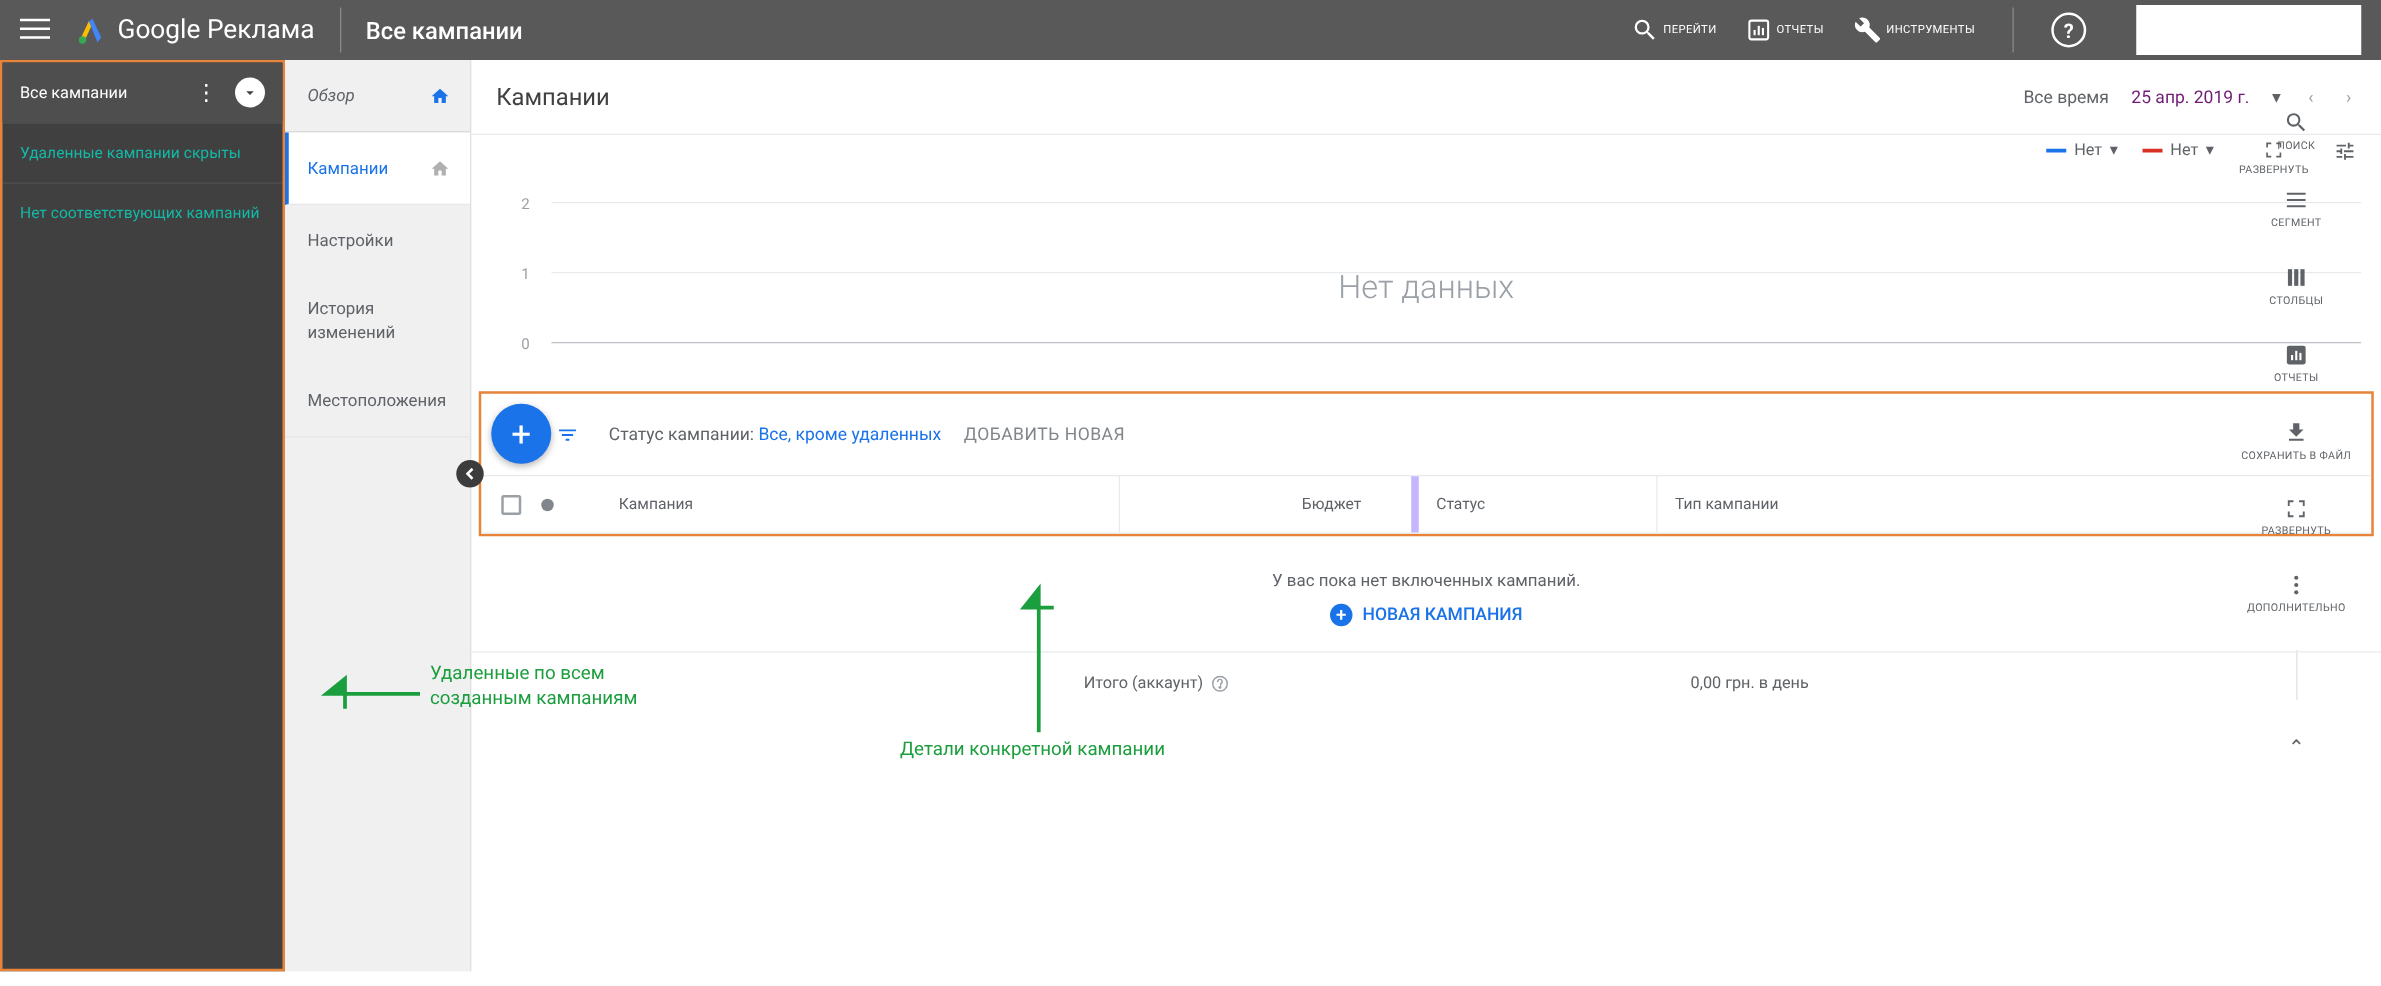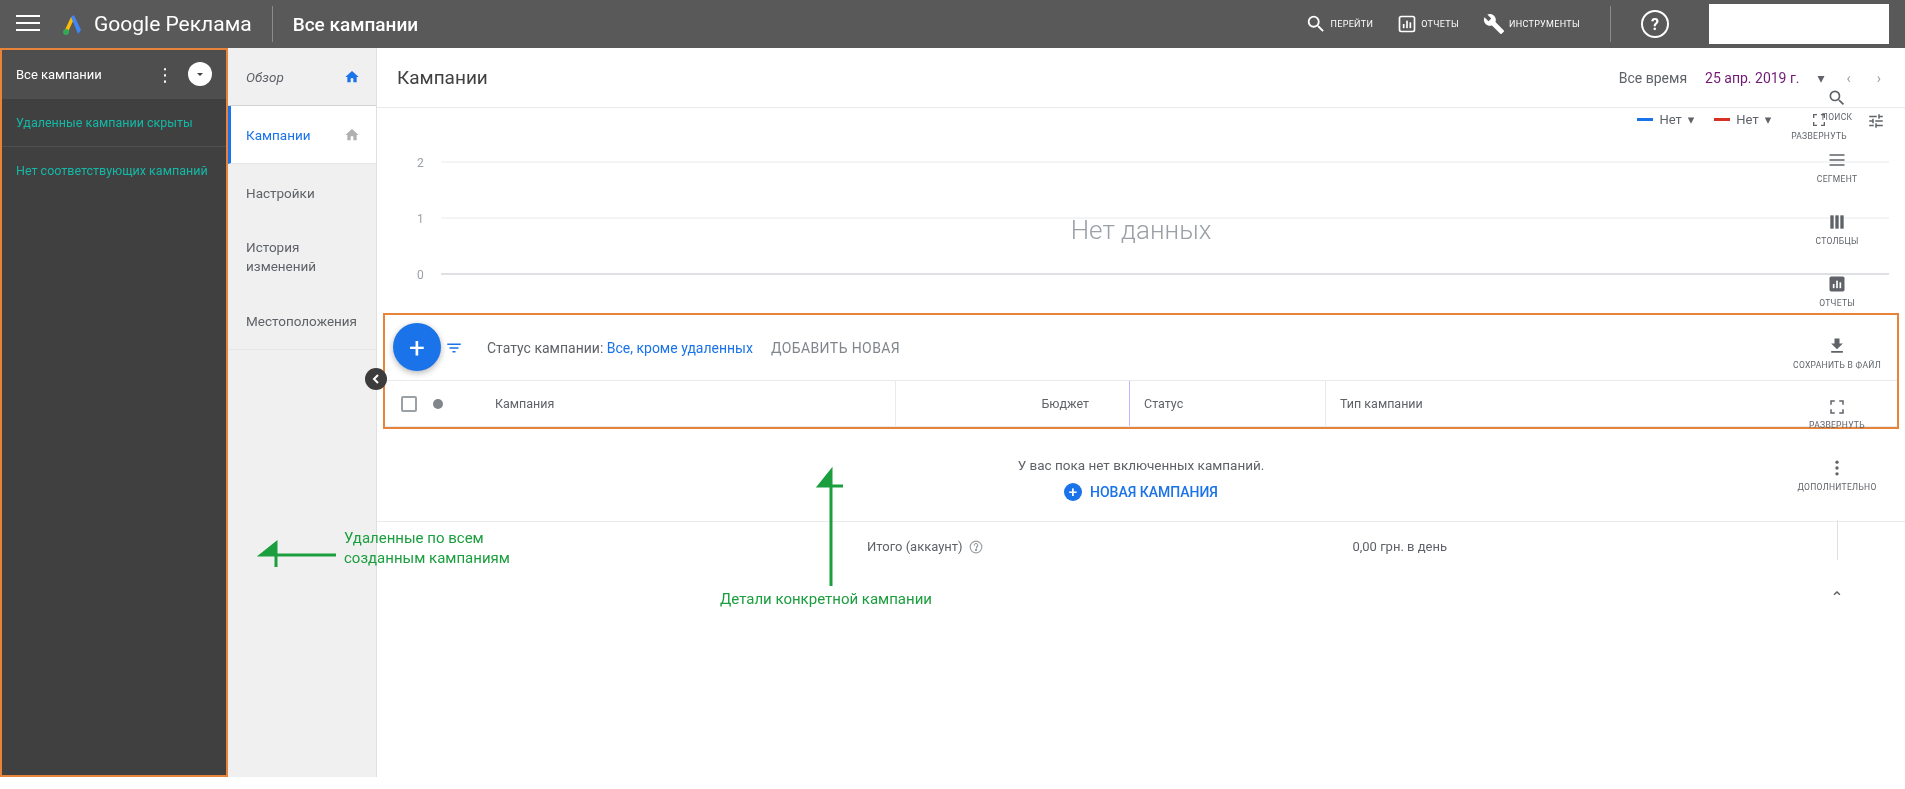--- a/index.html
+++ b/index.html
@@ -68,21 +68,21 @@
 .tool-action { display: flex; flex-direction: column; align-items: center; gap: 4px; cursor: pointer; color: #5f6368; }
 .tool-action-label { font-size: 8.5px; letter-spacing: .3px; }
 .vsep { width: 1px; height: 40px; background: #e0e0e0; }
 
 .table-header { height: 46px; display: flex; align-items: center; padding: 0 16px; border-bottom: 1px solid #e8eaed; font-size: 12.5px; color: #5f6368; }
 .th-check { width: 54px; display: flex; align-items: center; gap: 16px; }
 .chk { width: 16px; height: 16px; border: 2px solid #9aa0a6; border-radius: 2px; }
 .status-dot { width: 10px; height: 10px; background: #80868b; border-radius: 50%; }
 .th-camp { flex: 0 0 440px; padding-left: 40px; }
 .th-budget { flex: 0 0 234px; text-align: right; padding-right: 40px; border-left: 1px solid #e8eaed; height: 100%; display: flex; align-items: center; justify-content: flex-end; }
-.th-status { flex: 0 0 196px; padding-left: 14px; border-left: 1px solid #c4b5fd; height: 100%; display: flex; align-items: center; }
+.th-status { flex: 0 0 196px; padding-left: 14px; border-left: 6px solid #c4b5fd; height: 100%; display: flex; align-items: center; }
 .th-type { flex: 1; padding-left: 14px; border-left: 1px solid #e8eaed; height: 100%; display: flex; align-items: center; }
 
 
 .empty-state { padding: 22px 0 10px; text-align: center; }
 .empty-text { font-size: 13.5px; color: #5f6368; }
 .new-camp { display: inline-flex; align-items: center; gap: 8px; margin-top: 10px; color: #1a73e8; font-size: 14px; font-weight: 500; cursor: pointer; }
 .plus-circle { width: 18px; height: 18px; background: #1a73e8; border-radius: 50%; color: #fff; display: flex; align-items: center; justify-content: center; font-size: 15px; }
 
 
 .summary-row { position: relative; height: 50px; display: flex; align-items: center; font-size: 13px; color: #5f6368; border-top: 1px solid #e8eaed; margin-top: 10px; }

